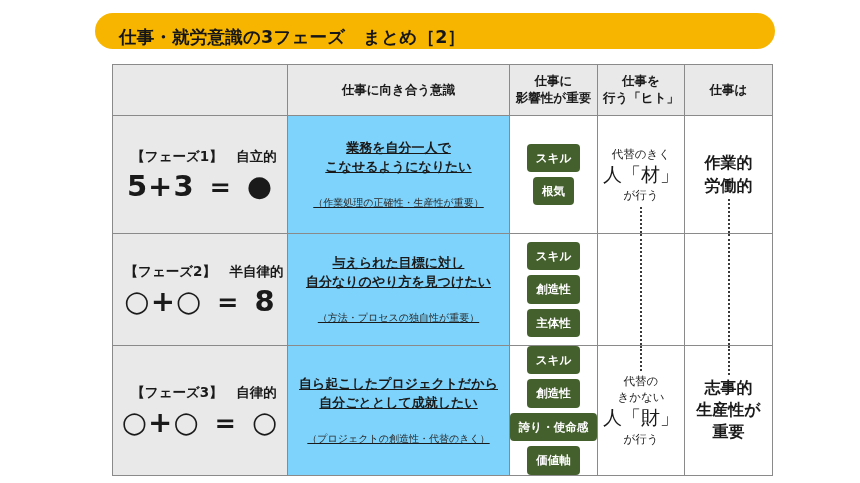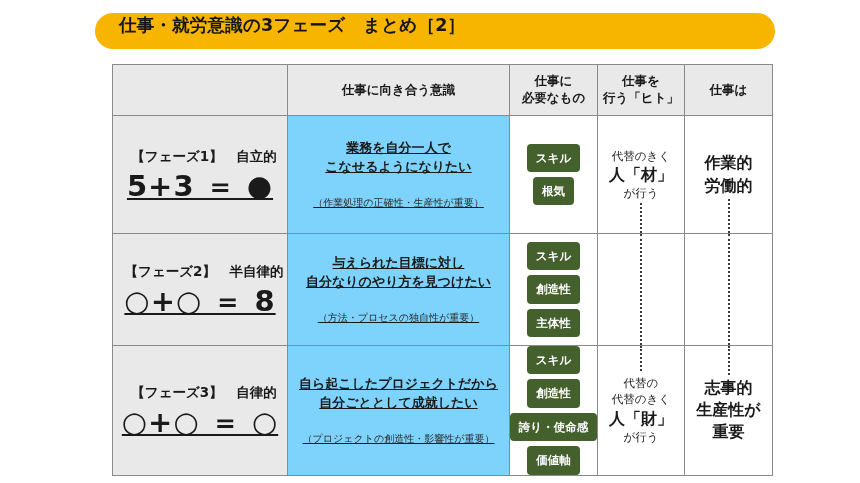--- a/index.html
+++ b/index.html
@@ -19,21 +19,21 @@
   
   #title-banner {
     position: absolute;
     left: 95px;
     top: 13px;
     width: 680px;
     height: 36px;
     background: #f7b500;
     border-radius: 18px;
     display: flex;
-    align-items: flex-start;
+    align-items: flex-end;
   }
   #title-banner .title-text {
     margin-left: 24px;
     font-size: 17.5px;
     font-weight: bold;
     letter-spacing: 0.2px;
     color: #161616;
     white-space: pre;
   }
 
@@ -83,21 +83,20 @@
     white-space: pre;
     margin-bottom: 6px;
     padding-left: 8px;
   }
   .phase-formula {
     font-size: 29px;
     font-weight: bold;
     letter-spacing: 1px;
     line-height: 1;
     white-space: pre;
-    text-decoration: underline;
   }
 
   
   .desc-cell { background: #7dd3fc; padding: 4px 6px; text-decoration: underline; }
   .desc-main {
     font-size: 13px;
     font-weight: bold;
     line-height: 1.45;
     white-space: pre-line;
   }
@@ -151,22 +150,22 @@
   .hum-small {
     display: block;
     font-size: 11.5px;
     font-weight: normal;
     line-height: 1.4;
     white-space: pre;
     text-align: center;
   }
   .hum-big {
     display: block;
-    font-size: 16px;
-    font-weight: bold;
+    font-size: 19px;
+    font-weight: normal;
     line-height: 1.35;
     white-space: pre;
   }
   .work-text {
     display: block;
     font-size: 16px;
     font-weight: bold;
     line-height: 1.4;
     white-space: pre-line;
   }
@@ -187,21 +186,21 @@
       <col class="c5">
   </colgroup>
   <thead>
     <tr>
       <th class="hdr-cell blank"></th>
       <th class="hdr-cell">
         <span class="l">仕事に向き合う意識</span>
       </th>
       <th class="hdr-cell">
         <span class="l">仕事に</span>
-        <span class="l">必要なもの</span>
+        <span class="l">影響性が重要</span>
       </th>
       <th class="hdr-cell">
         <span class="l">仕事を</span>
         <span class="l">行う「ヒト」</span>
       </th>
       <th class="hdr-cell">
         <span class="l">仕事は</span>
       </th>
     </tr>
   </thead>
@@ -251,29 +250,29 @@
         </td>
       </tr>
       <tr style="height: 118px;">
         <td class="phase-cell">
           <div class="phase-label">【フェーズ3】　自律的</div>
           <div class="phase-formula">○+○ ＝ ○</div>
         </td>
         <td class="desc-cell">
           <div class="desc-main">自ら起こしたプロジェクトだから
 自分ごととして成就したい</div>
-          <div class="desc-note">（プロジェクトの創造性・影響性が重要）</div>
+          <div class="desc-note">（プロジェクトの創造性・代替のきく）</div>
         </td>
         <td class="tag-cell">
           <div class="tag-stack">
             <span class="tag">スキル</span>
             <span class="tag">創造性</span>
             <span class="tag">誇り・使命感</span>
             <span class="tag">価値軸</span>
           </div>
         </td>
         <td class="dot-cell"><span class="dotted-line" style="top: 0px; bottom: 88px;"></span><span class="inner"><span class="hum-small">代替の
-代替のきく</span><span class="hum-big">人「財」</span><span class="hum-small">が行う</span></span></td>
+きかない</span><span class="hum-big">人「財」</span><span class="hum-small">が行う</span></span></td>
         <td class="dot-cell"><span class="dotted-line" style="top: 0px; bottom: 88px;"></span><span class="inner"><span class="work-text">志事的
 生産性が重要</span></span></td>
       </tr>
     </tbody>
 </table>
 
 </body></html>

